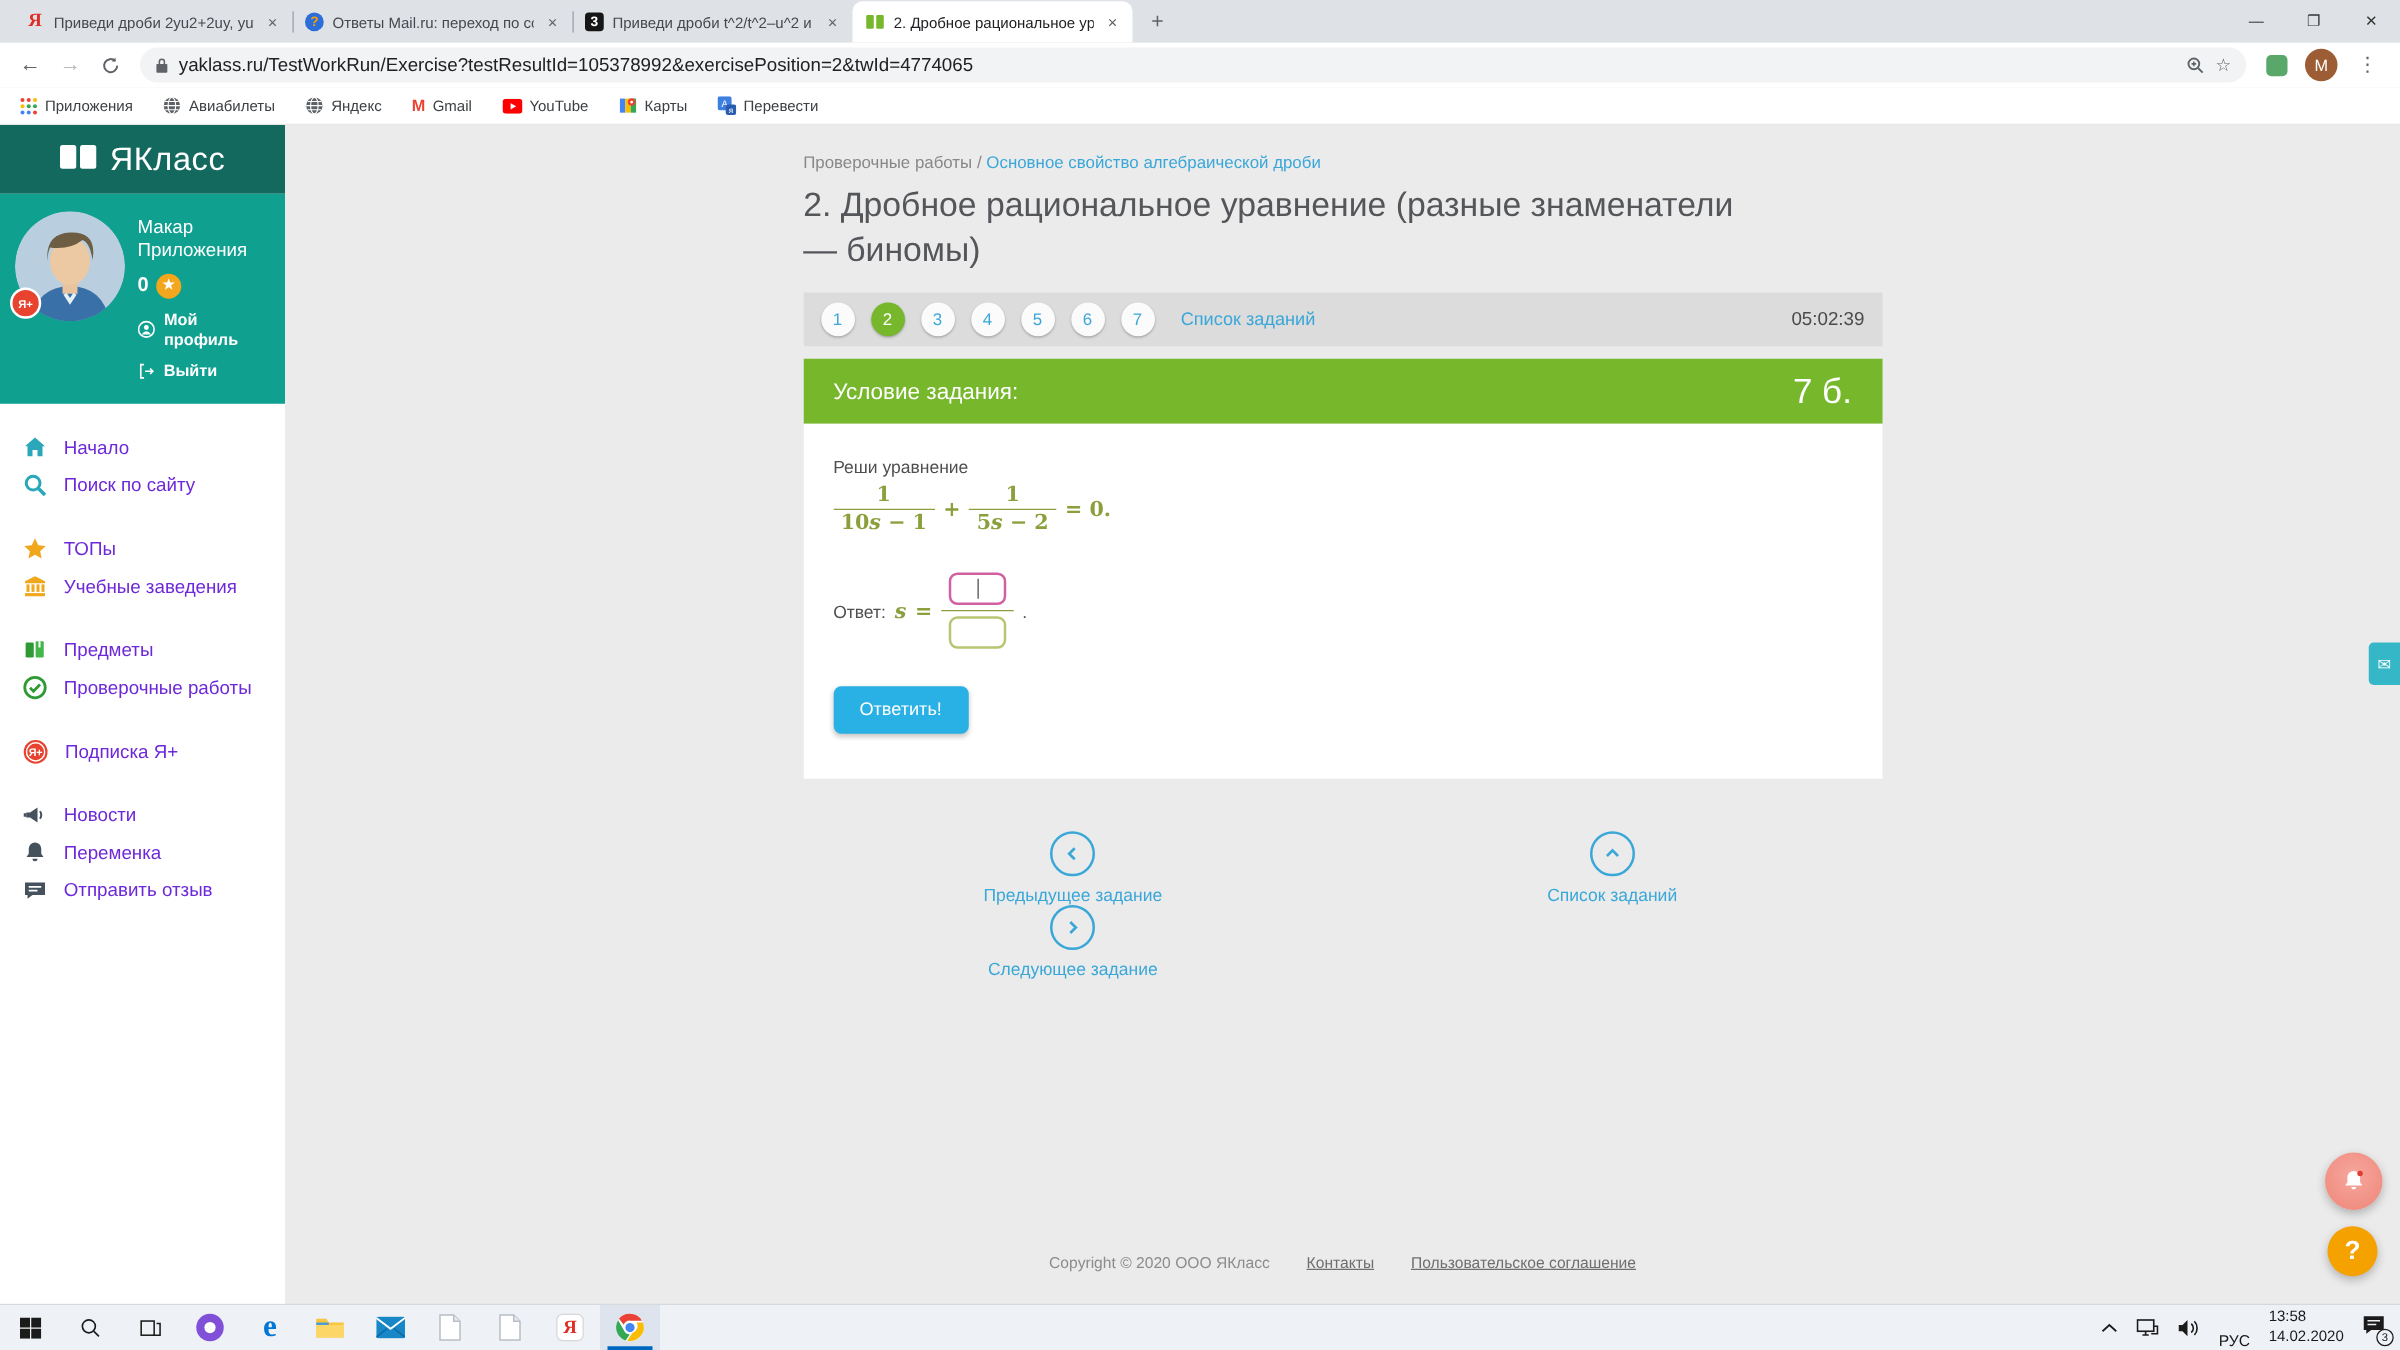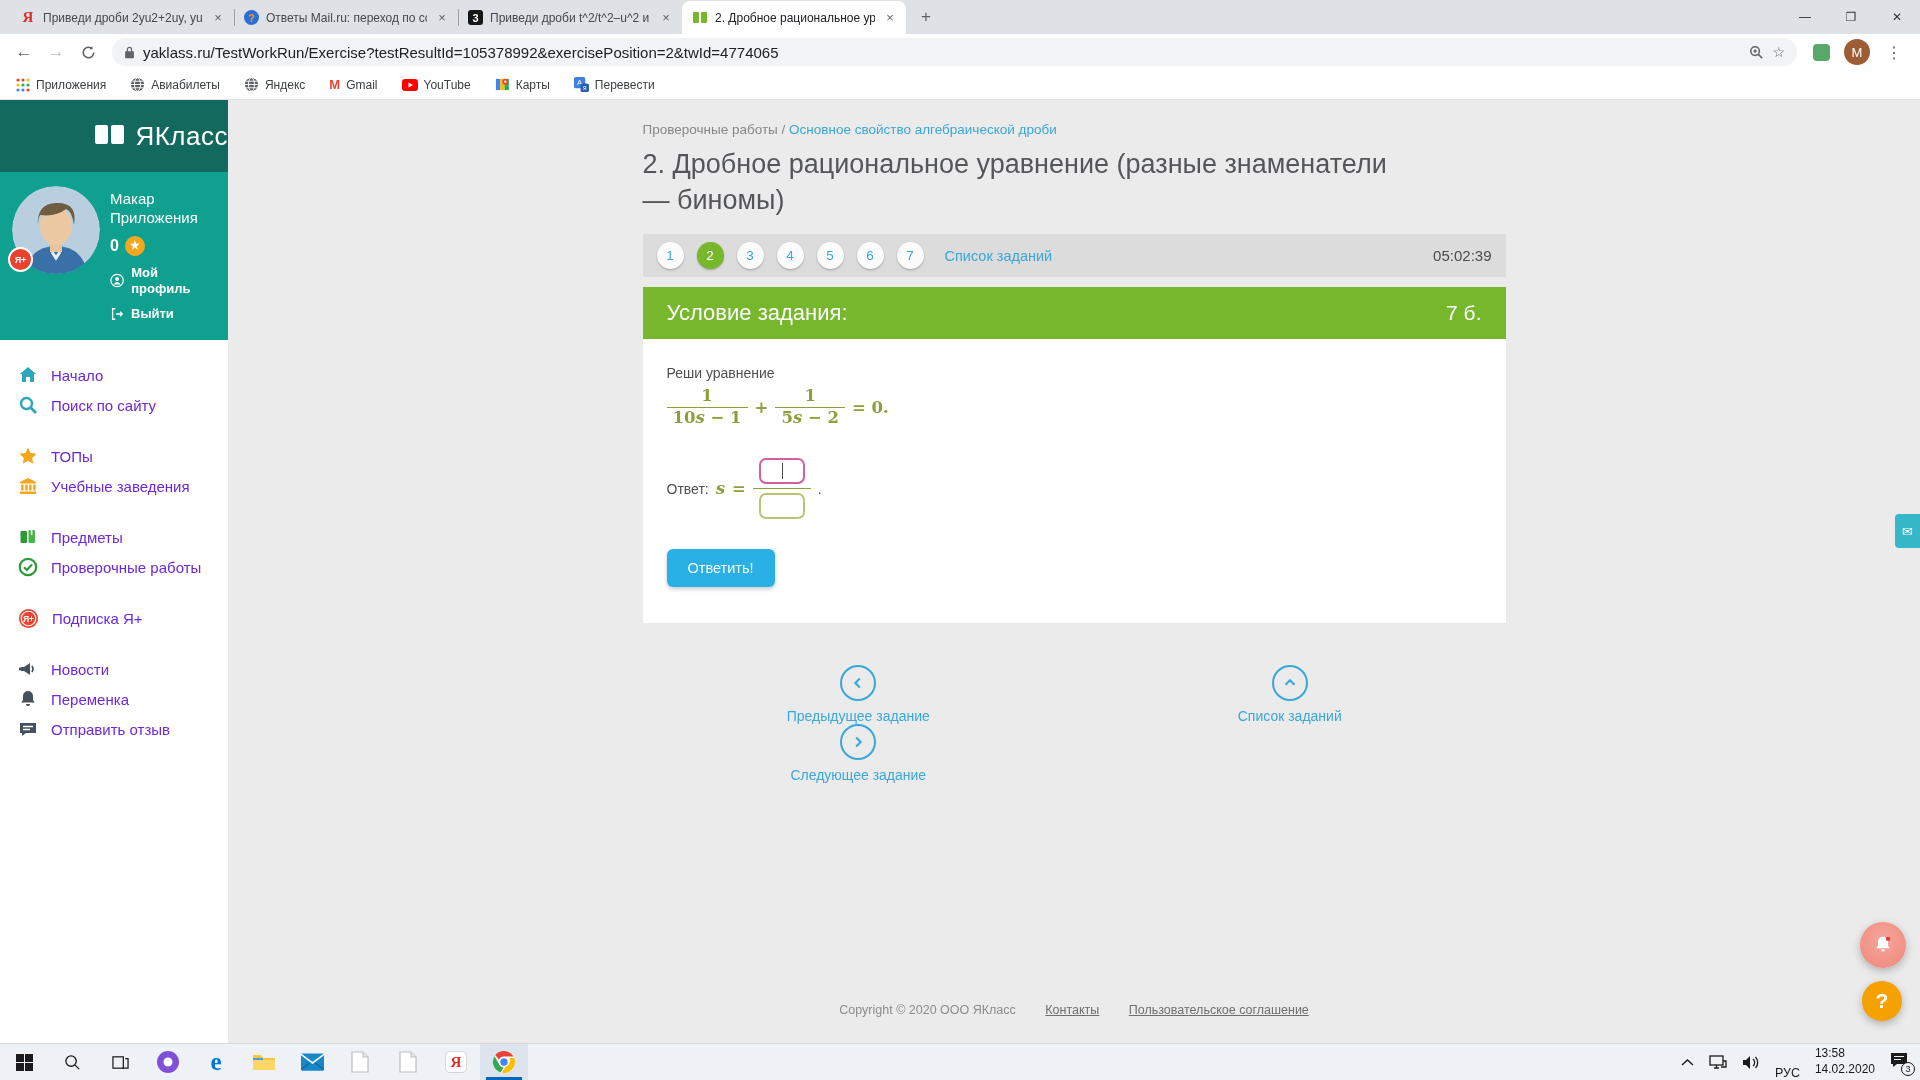--- a/index.html
+++ b/index.html
@@ -32,21 +32,21 @@
   .kebab { font-size:16px; color:#5f6368; padding:0 8px; cursor:pointer; }
 
   .bookmarks { height:30px; background:#fff; display:flex; align-items:center; gap:24px; padding:0 16px; border-bottom:1px solid #e4e6e8; }
   .bm { display:flex; align-items:center; gap:6px; font-size:12px; color:#3c4043; cursor:pointer; }
 
   
   .viewport { position:relative; height:943px; display:flex; }
 
   
   .sidebar { width:228px; flex:none; background:#fff; display:flex; flex-direction:column; }
-  .sb-head { height:72px; background:#14695f; display:flex; align-items:center; justify-content:flex-end; gap:8px; }
+  .sb-head { height:55px; background:#14695f; display:flex; align-items:center; justify-content:center; gap:8px; }
   .lm { display:inline-block; width:13px; height:19px; background:#fff; border-radius:2px; margin-right:3px; }
   .sb-logo-text { color:#fff; font-size:26px; letter-spacing:.5px; }
   .sb-profile { background:#10a090; padding:14px 12px 18px; display:flex; gap:10px; color:#fff; }
   .sb-avatar { position:relative; width:88px; height:88px; flex:none; }
   .yaplus-badge { position:absolute; left:-4px; bottom:2px; width:25px; height:25px; background:#e8432f; border:2px solid #fff; border-radius:50%; color:#fff; font-size:9px; font-weight:bold; display:flex; align-items:center; justify-content:center; }
   .sb-uinfo { font-size:15px; line-height:1.25; padding-top:4px; }
   .sb-score { margin-top:8px; display:flex; align-items:center; gap:6px; font-weight:bold; font-size:16px; }
   .score-star { width:20px; height:20px; border-radius:50%; background:#f2a71d; color:#fff; font-size:11px; display:flex; align-items:center; justify-content:center; }
   .sb-plink { margin-top:9px; display:flex; align-items:center; gap:7px; font-size:13px; font-weight:bold; cursor:pointer; }
   .sb-menu { padding:20px 0 0 18px; }
@@ -59,22 +59,22 @@
   .content { width:863px; margin:0 auto; }
   .breadcrumb { font-size:13.5px; color:#888; }
   .breadcrumb .bc-link { color:#3aa7d9; cursor:pointer; }
   .page-title { margin-top:10px; font-size:27px; color:#54565a; line-height:1.32; max-width:755px; }
   .exnav { margin-top:16px; height:43px; background:#dcdcdc; display:flex; align-items:center; padding:0 14px; gap:13px; }
   .num-circle { width:27px; height:27px; border-radius:50%; background:#fbfbfb; color:#3aa7d9; font-size:13.5px; display:flex; align-items:center; justify-content:center; box-shadow:0 1px 2px rgba(0,0,0,.28); cursor:pointer; }
   .num-circle.active { background:#76b72b; color:#fff; }
   .exnav-link { margin-left:8px; color:#3aa7d9; font-size:14.5px; cursor:pointer; }
   .timer { margin-left:auto; color:#4b4b4b; font-size:15px; }
   .greenbar { margin-top:10px; height:52px; background:#76b72b; color:#fff; display:flex; align-items:center; justify-content:space-between; padding:0 24px; }
-  .greenbar .gb-l { font-size:22px; }
-  .greenbar .gb-r { font-size:21px; }
+  .greenbar .gb-l { font-size:18px; }
+  .greenbar .gb-r { font-size:28px; }
   .card { background:#fff; padding:26px 24px 36px; }
   .task-instr { font-size:14px; color:#4f4f4f; }
 
   .math { font-family:"DejaVu Serif",serif; color:#8ba03c; font-weight:bold; font-size:16.5px; }
   .math i { font-style:italic; }
   .eq { margin-top:6px; display:flex; align-items:center; gap:7px; }
   .frac { display:inline-flex; flex-direction:column; align-items:center; line-height:1.15; }
   .frac .fnum { padding:0 6px; }
   .frac .fbar { align-self:stretch; border-top:1.6px solid #8ba03c; margin:1px 0; }
 

